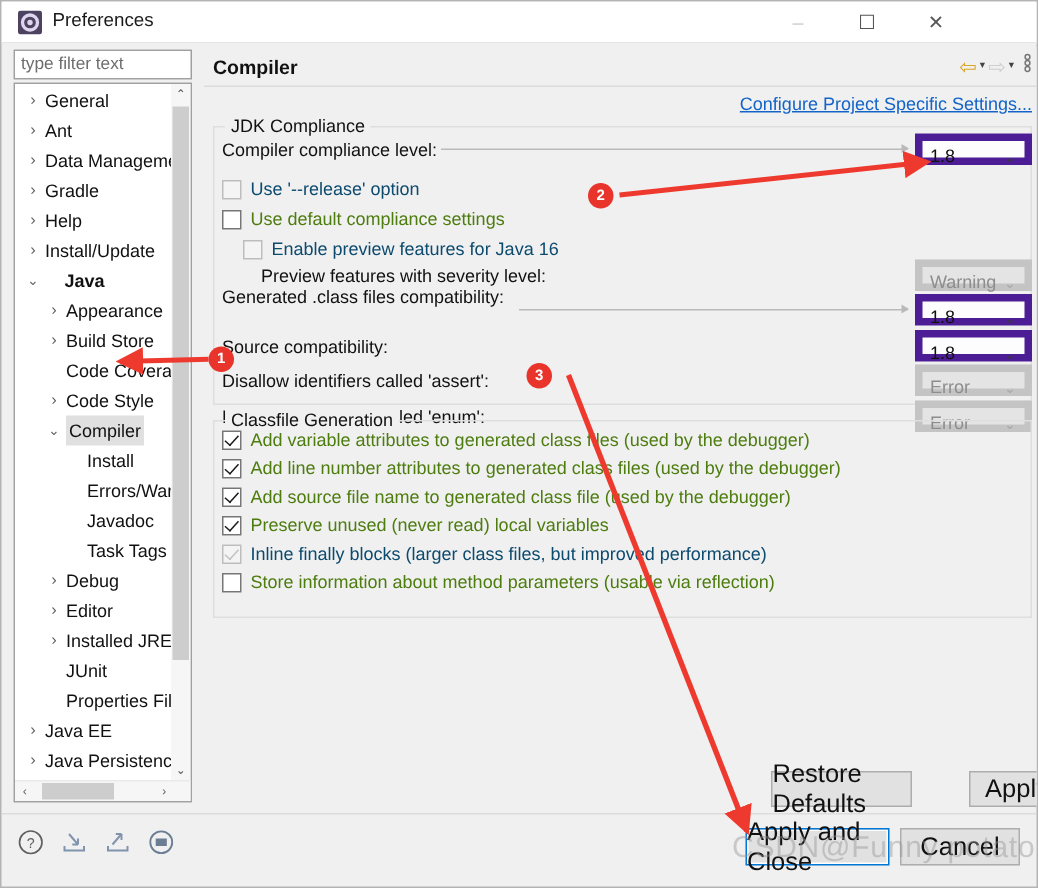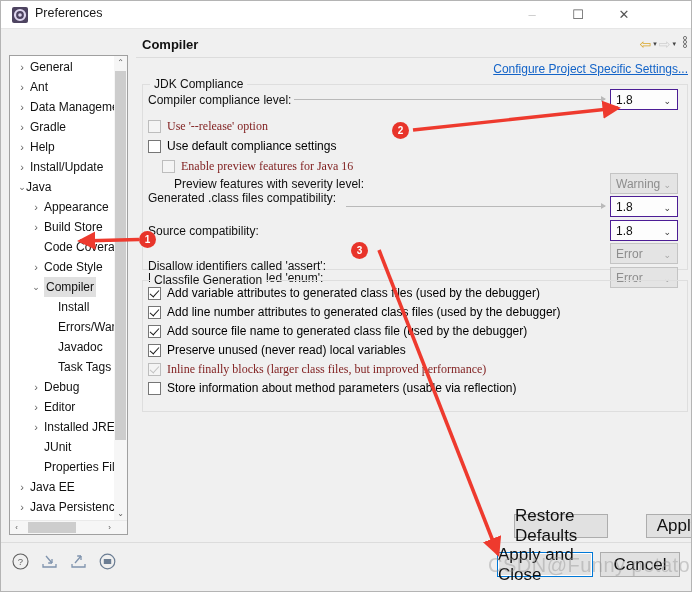--- a/index.html
+++ b/index.html
@@ -149,22 +149,22 @@
     position: absolute; height: 1px; background: #b9b9b9;
   }
   .dotline:after {
     content: ""; position: absolute; right: -1px; top: -3px;
     border-left: 5px solid #b9b9b9;
     border-top: 3.5px solid transparent;
     border-bottom: 3.5px solid transparent;
   }
 
   .combo {
-    position: absolute; width: 68px; height: 21px;
-    border: 1px solid #4c1d95; background: #fdfdfd;
+    position: absolute; width: 78px; height: 21px;
+    border: 5px solid #4c1d95; background: #fdfdfd;
     font-size: 12px; color: #111;
     padding: 2px 0 0 5px; line-height: 16px;
   }
   .combo.disabled { background: #e4e4e4; border-color: #c4c4c4; color: #8d8d8d; }
   .combo .cv { position: absolute; left: 5px; top: 2px; }
   .combo .carrow {
     position: absolute; right: 6px; top: 3px;
     font-size: 9px; color: #3a3a3a;
   }
   .combo.disabled .carrow { color: #a6a6a6; }
@@ -176,23 +176,23 @@
   .cb.dim { border-color: #bdbdbd; background: #f4f4f4; }
   .cb.checked:after {
     content: "";
     position: absolute; left: 3px; top: 0px;
     width: 4px; height: 8px;
     border: solid #1a1a1a; border-width: 0 1.6px 1.6px 0;
     transform: rotate(42deg);
   }
   .cb.checked.dim:after { border-color: #c2c2c2; }
   .cb-text {
-    position: absolute; font-size: 12px; color: #000000; white-space: nowrap;
-  }
-  .cb-text.dim { color: #7f1d1d; font-family: Liberation Serif, serif; }
+    position: absolute; font-size: 12px; color: #4d7c0f; white-space: nowrap;
+  }
+  .cb-text.dim { color: #0c4a6e; }
 
   
   .btn {
     position: absolute; height: 24px;
     border: 1px solid #adadad; background: #e1e1e1;
     font-size: 17px; color: #111;
     display: flex; align-items: center; justify-content: center;
   }
   .btn.focus {
     border: 1px solid #0078d7;
@@ -247,20 +247,21 @@
       <circle cx="8" cy="8" r="5" fill="none" stroke="#ded6ee" stroke-width="2.2"></circle>
       <circle cx="8" cy="8" r="1.8" fill="#ded6ee"></circle>
     </svg>
     <div class="title-text">Preferences</div>
     <div class="winbtn min">–</div>
     <div class="winbtn max">☐</div>
     <div class="winbtn close">✕</div>
   </div>
 
   <div class="leftpane">
+    <div class="filterbox">type filter text</div>
 
     <div class="treebox">
       <div class="tree-items" id="tree-items">
           <div class="titem">
             <span class="tw" style="left: 6px; font-size: 11px;">›</span>
             <span class="tl" style="left: 20px;">General</span>
           </div>
           <div class="titem">
             <span class="tw" style="left: 6px; font-size: 11px;">›</span>
             <span class="tl" style="left: 20px;">Ant</span>
@@ -276,21 +277,21 @@
           <div class="titem">
             <span class="tw" style="left: 6px; font-size: 11px;">›</span>
             <span class="tl" style="left: 20px;">Help</span>
           </div>
           <div class="titem">
             <span class="tw" style="left: 6px; font-size: 11px;">›</span>
             <span class="tl" style="left: 20px;">Install/Update</span>
           </div>
           <div class="titem">
             <span class="tw" style="left: 6px;">⌄</span>
-            <span class="tl" style="left: 16px;">Java</span>
+            <span class="tl" style="left: 33px; font-weight: bold;">Java</span>
           </div>
           <div class="titem">
             <span class="tw" style="left: 20px; font-size: 11px;">›</span>
             <span class="tl" style="left: 34px;">Appearance</span>
           </div>
           <div class="titem">
             <span class="tw" style="left: 20px; font-size: 11px;">›</span>
             <span class="tl" style="left: 34px;">Build Store</span>
           </div>
           <div class="titem">
@@ -414,21 +415,21 @@
       <span class="cv">1.8</span>
       <span class="carrow">⌄</span>
     </div>
 
     <div class="row-label" style="left:12px; top:193px;">Source compatibility:</div>
     <div class="combo" style="left:474px; top:189px;">
       <span class="cv">1.8</span>
       <span class="carrow">⌄</span>
     </div>
 
-    <div class="row-label" style="left:12px; top:216px;margin-top:12px;">Disallow identifiers called 'assert':</div>
+    <div class="row-label" style="left:12px; top:216px;">Disallow identifiers called 'assert':</div>
     <div class="combo disabled" style="left:474px; top:212px;">
       <span class="cv">Error</span>
       <span class="carrow">⌄</span>
     </div>
 
     <div class="row-label" style="left:12px; top:240px;">Disallow identifiers called 'enum':</div>
     <div class="combo disabled" style="left:474px; top:236px;">
       <span class="cv">Error</span>
       <span class="carrow">⌄</span>
     </div>

